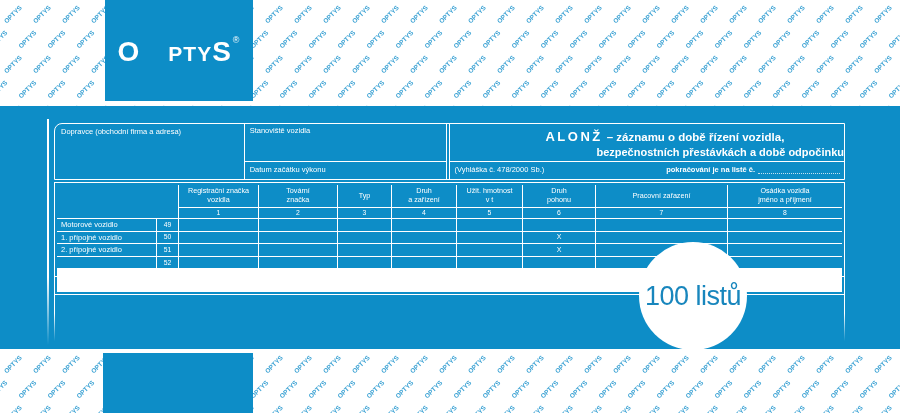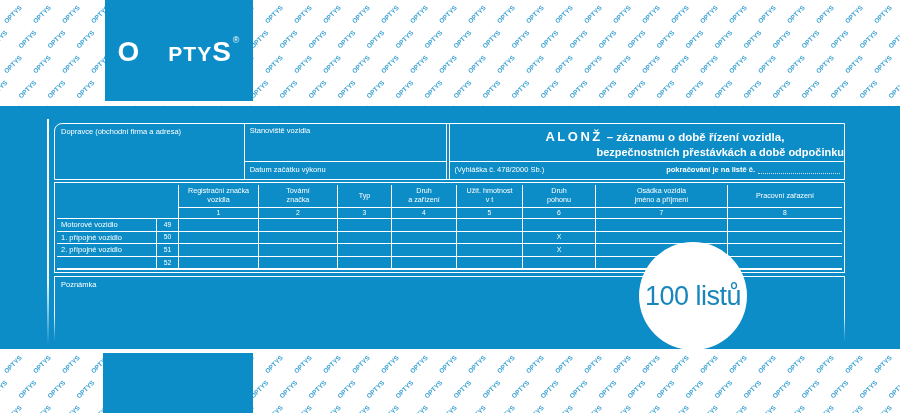--- a/index.html
+++ b/index.html
@@ -51,21 +51,21 @@
   .h-alonz{flex:1;margin-left:2.5px;border-left:1.2px solid #fff;display:flex;flex-direction:column;}
   .h-title{flex:1;padding-top:5px;}
   .t1{padding-left:95px;font-size:11.5px;font-weight:700;line-height:1.3;white-space:nowrap;}
   .t1 .alonz{font-size:13px;letter-spacing:2.5px;margin-right:4px;}
   .t2{padding-left:146px;font-size:11px;font-weight:700;line-height:1.25;white-space:nowrap;}
   .h-alonz-bot{height:17.6px;border-top:1.2px solid #fff;display:flex;align-items:center;padding:0 4px 0 4px;}
   .cont{margin-left:auto;font-weight:bold;}
   .dotlead{display:inline-block;width:82px;height:6px;border-bottom:1px dotted rgba(255,255,255,.75);margin-left:3px;}
 
   
-  .tbl{position:absolute;left:54px;top:76px;width:791px;height:91px;border:1.2px solid #fff;padding:2px;}
+  .tbl{position:absolute;left:54px;top:76px;width:791px;height:113px;border:1.2px solid #fff;padding:2px;}
   .grid{width:100%;height:100%;display:grid;background:#fff;gap:1px;
     grid-template-columns:99px 21px 79px 78px 53px 64px 65px 72px 131px 1fr;
     grid-template-rows:22px 10px 11.6px 11.6px 11.6px 11.6px;}
   .cell{background:var(--main-blue);display:flex;align-items:center;justify-content:center;
     font-size:7.2px;line-height:1.2;text-align:center;white-space:pre-line;overflow:hidden;}
   .corner{grid-row:1/3;grid-column:1/3;}
   .num{font-size:6.8px;}
   .rl{justify-content:flex-start;padding-left:4px;text-align:left;white-space:nowrap;font-size:7.5px;}
   .xcell{font-size:7px;}
 
@@ -136,23 +136,23 @@
 vozidla</div>
         <div class="cell">Tovární
 značka</div>
         <div class="cell">Typ</div>
         <div class="cell">Druh
 a zařízení</div>
         <div class="cell">Užit. hmotnost
 v t</div>
         <div class="cell">Druh
 pohonu</div>
+        <div class="cell">Pracovní zařazení</div>
         <div class="cell">Osádka vozidla
 jméno a příjmení</div>
-        <div class="cell">Pracovní zařazení</div>
 
         <div class="cell num">1</div>
         <div class="cell num">2</div>
         <div class="cell num">3</div>
         <div class="cell num">4</div>
         <div class="cell num">5</div>
         <div class="cell num">6</div>
         <div class="cell num">7</div>
         <div class="cell num">8</div>
 

